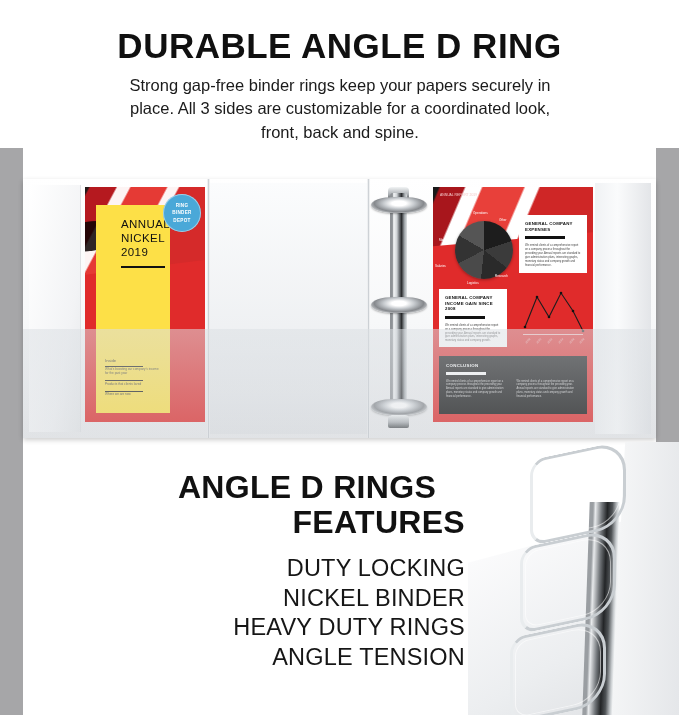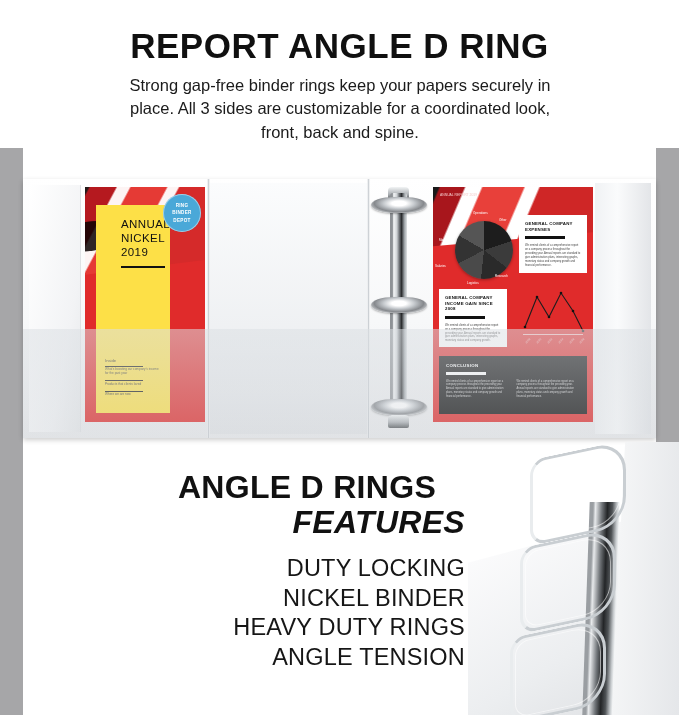--- a/index.html
+++ b/index.html
@@ -176,21 +176,21 @@
     position: absolute; left: 572px; top: 4px; width: 56px; height: 251px;
     background: linear-gradient(90deg,#f0f2f4,#fafbfc 40%,#e3e5e8);
   }
 
   
   .feat-title {
     position: absolute; left: 149px; top: 470px; width: 316px;
     text-align: center; font-size: 32px; font-weight: bold; color: #111;
     line-height: 1.08; letter-spacing: .3px;
   }
-  .feat-title .l2 { display: block; text-align: right; font-style: italic; }
+  .feat-title .l2 { display: block; text-align: right; }
   .feat-list {
     position: absolute; left: 149px; top: 554px; width: 316px;
     text-align: right; font-size: 23.5px; color: #161616; line-height: 1.26;
     letter-spacing: .2px;
   }
 
   
   .closeup { position: absolute; left: 468px; top: 442px; width: 211px; height: 273px; overflow: hidden; }
   .cu-board {
     position: absolute; left: -6px; top: 96px; width: 196px; height: 190px;
@@ -222,21 +222,21 @@
   }
   .dr1 { left: 62px; top: 8px; }
   .dr2 { left: 52px; top: 96px; }
   .dr3 { left: 42px; top: 186px; }
 </style>
 </head>
 <body>
 
 <div class="page">
 
-  <div class="headline">REPORT ANGLE D RING</div>
+  <div class="headline">DURABLE ANGLE D RING</div>
   <div class="subcopy">Strong gap-free binder rings keep your papers securely in place. All 3 sides are customizable for a coordinated look, front, back and spine.</div>
 
   <div class="graybar left"></div>
   <div class="graybar right"></div>
 
   <div class="binder">
     <div class="binder-inner">
 
       <div class="pocket"></div>
 

